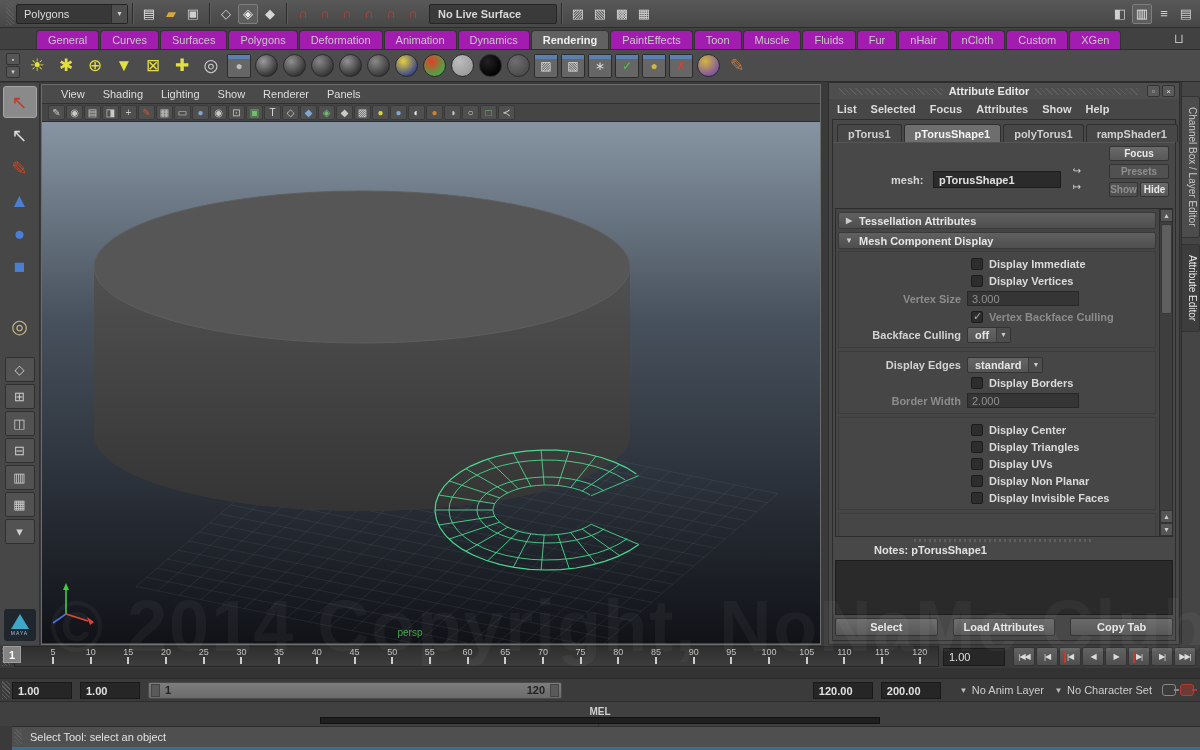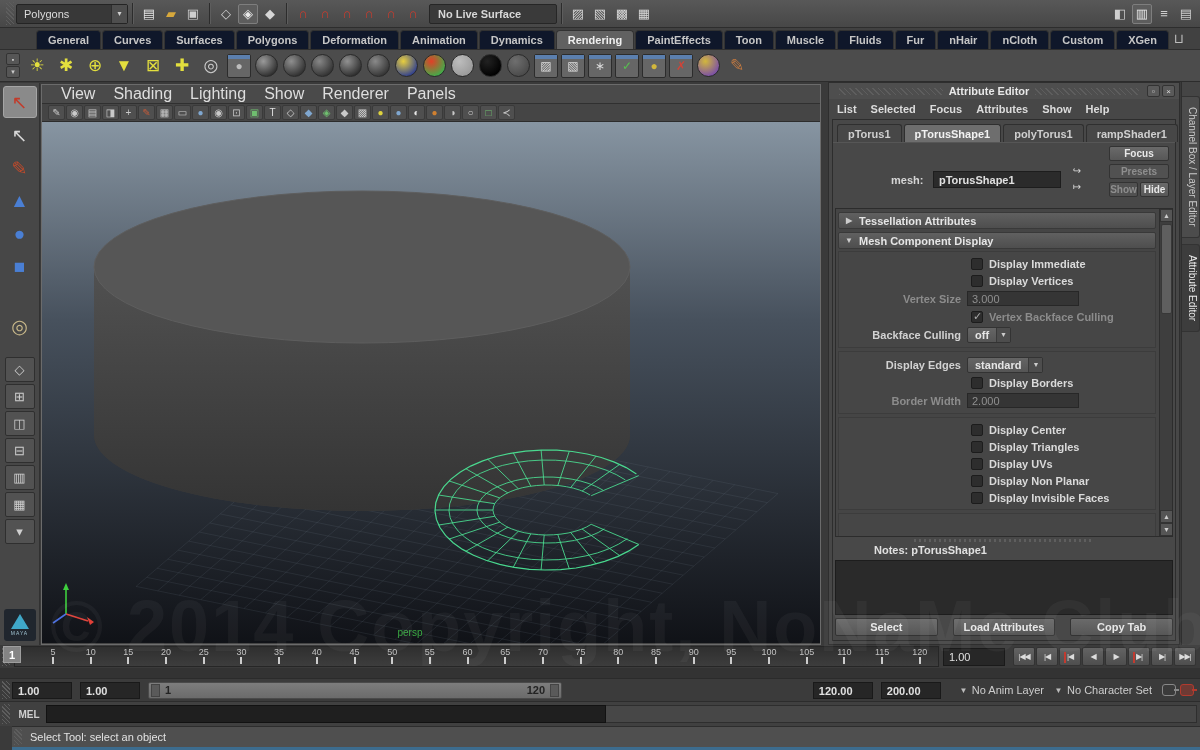--- a/index.html
+++ b/index.html
@@ -25,22 +25,22 @@
   .tbic.active { background:#5d5d5d; border:1px solid #7e7e7e; }
   .livesurface { height:20px; min-width:128px; background:#3a3a3a; border:1px solid #262626; border-radius:2px;
     display:flex; align-items:center; padding:0 8px; margin-left:4px; }
   .livesurface span { font-size:11px; font-weight:bold; color:#d8d8d8; }
   .tb-right { margin-left:auto; display:flex; gap:2px; }
 
   
   #shelftabs { position:absolute; left:0; top:28px; width:1200px; height:22px; background:#414141;
     border-bottom:1px solid #2e2e2e; display:flex; align-items:flex-end; padding-left:36px; }
   .shelf-tab { height:19px; padding:0 11px; display:flex; align-items:center;
-    font-size:11px; color:#c6c6c6; background:#0f172a; border:1px solid #323232; border-bottom:none;
-    border-radius:4px 4px 0 0; margin-right:1px;font-weight:bold; }
+    font-size:11px; color:#c6c6c6; background:#a21caf; border:1px solid #323232; border-bottom:none;
+    border-radius:4px 4px 0 0; margin-right:1px; }
   .shelf-tab.active { background:#616161; color:#efefef; font-weight:bold; }
   #shelf-trash { margin-left:auto; margin-right:8px; align-self:center; color:#bdbdbd; font-size:12px; }
 
   
   #shelf { position:absolute; left:0; top:50px; width:1200px; height:32px; background:#4c4c4c;
     border-bottom:1px solid #2c2c2c; display:flex; align-items:center; }
   .shelf-menu { display:flex; flex-direction:column; gap:1px; margin:0 4px 0 6px; }
   .shelf-menu span { width:14px; height:12px; background:#565656; border:1px solid #333;
     color:#ccc; font-size:7px; display:flex; align-items:center; justify-content:center; border-radius:2px; }
   #shelf-icons { display:flex; align-items:center; gap:3px; }
@@ -65,21 +65,21 @@
     border-radius:3px; display:flex; flex-direction:column; align-items:center; justify-content:center; }
   #maya-logo .tri { width:0; height:0; border-left:9px solid transparent; border-right:9px solid transparent;
     border-bottom:15px solid #3fa7c8; }
   #maya-logo .mtxt { font-size:5px; color:#9fc3d2; letter-spacing:1px; margin-top:1px; }
 
   
   #viewport { position:absolute; left:41px; top:84px; width:780px; height:561px; border:1px solid #6b6b6b;
     display:flex; flex-direction:column; background:#444; }
   .vp-menus { height:19px; background:#4a4a4a; border-bottom:1px solid #303030;
     display:flex; align-items:center; padding-left:10px; gap:0; }
-  .vp-menu { font-size:16px; color:#dedede; padding:0 9px; }
+  .vp-menu { font-size:11px; color:#dedede; padding:0 9px; }
   .vp-icons { height:18px; background:#454545; border-bottom:1px solid #2c2c2c;
     display:flex; align-items:center; padding-left:6px; gap:1px; }
   .vpic { width:17px; height:15px; display:flex; align-items:center; justify-content:center;
     font-size:10px; color:#c9c9c9; background:#4f4f4f; border:1px solid #3a3a3a; border-radius:2px; }
   .vp-canvas { flex:1; position:relative; overflow:hidden; }
   .vp-canvas svg { display:block; }
 
   
   #ae { position:absolute; left:828px; top:82px; width:352px; height:563px; background:#474747;
     border:1px solid #2e2e2e; display:flex; flex-direction:column; font-size:11px; }
@@ -191,21 +191,21 @@
     justify-content:center; margin:0 2px 0 8px; }
   .rlabel { font-size:11px; color:#cdcdcd; }
   #keyicons { display:flex; align-items:center; gap:4px; margin-left:10px; margin-right:6px; }
   .keyic { width:14px; height:12px; border:1px solid #888; border-radius:3px; position:relative; }
   .keyic.auto { border-color:#b23a2e; background:#6e3a34; }
   .keyic::after { content:""; position:absolute; right:-4px; top:4px; width:5px; height:2px; background:#888; }
   .keyic.auto::after { background:#b23a2e; }
 
   
   #melline { position:absolute; left:0; top:701px; width:1200px; height:25px; background:#404040;
-    border-top:1px solid #2c2c2c; display:flex; align-items:center; }
+    border-top:1px solid #2c2c2c; display:flex; align-items:center;flex-direction:column; }
   #mel-label { width:34px; text-align:center; font-size:10px; font-weight:bold; color:#d0d0d0; }
   #mel-input { width:560px; height:18px; background:#1f1f1f; border:1px solid #121212; }
   #mel-rest { flex:1; height:18px; background:#474747; border:1px solid #2e2e2e; border-left:none; margin-right:3px; }
   #helpline { position:absolute; left:12px; top:726px; width:1200px; height:24px; background:#4f4f4f;
     border-top:1px solid #2d2d2d; border-bottom:3px solid #3c6c8e; display:flex; align-items:center; }
   #helptext { font-size:11px; color:#e2e2e2; padding-left:6px; }
 
   #watermark { position:absolute; left:50px; top:585px; z-index:40; pointer-events:none;
     font-size:72px; font-weight:bold; color:rgba(225,225,225,0.05); white-space:nowrap; letter-spacing:2px; }
 </style>

